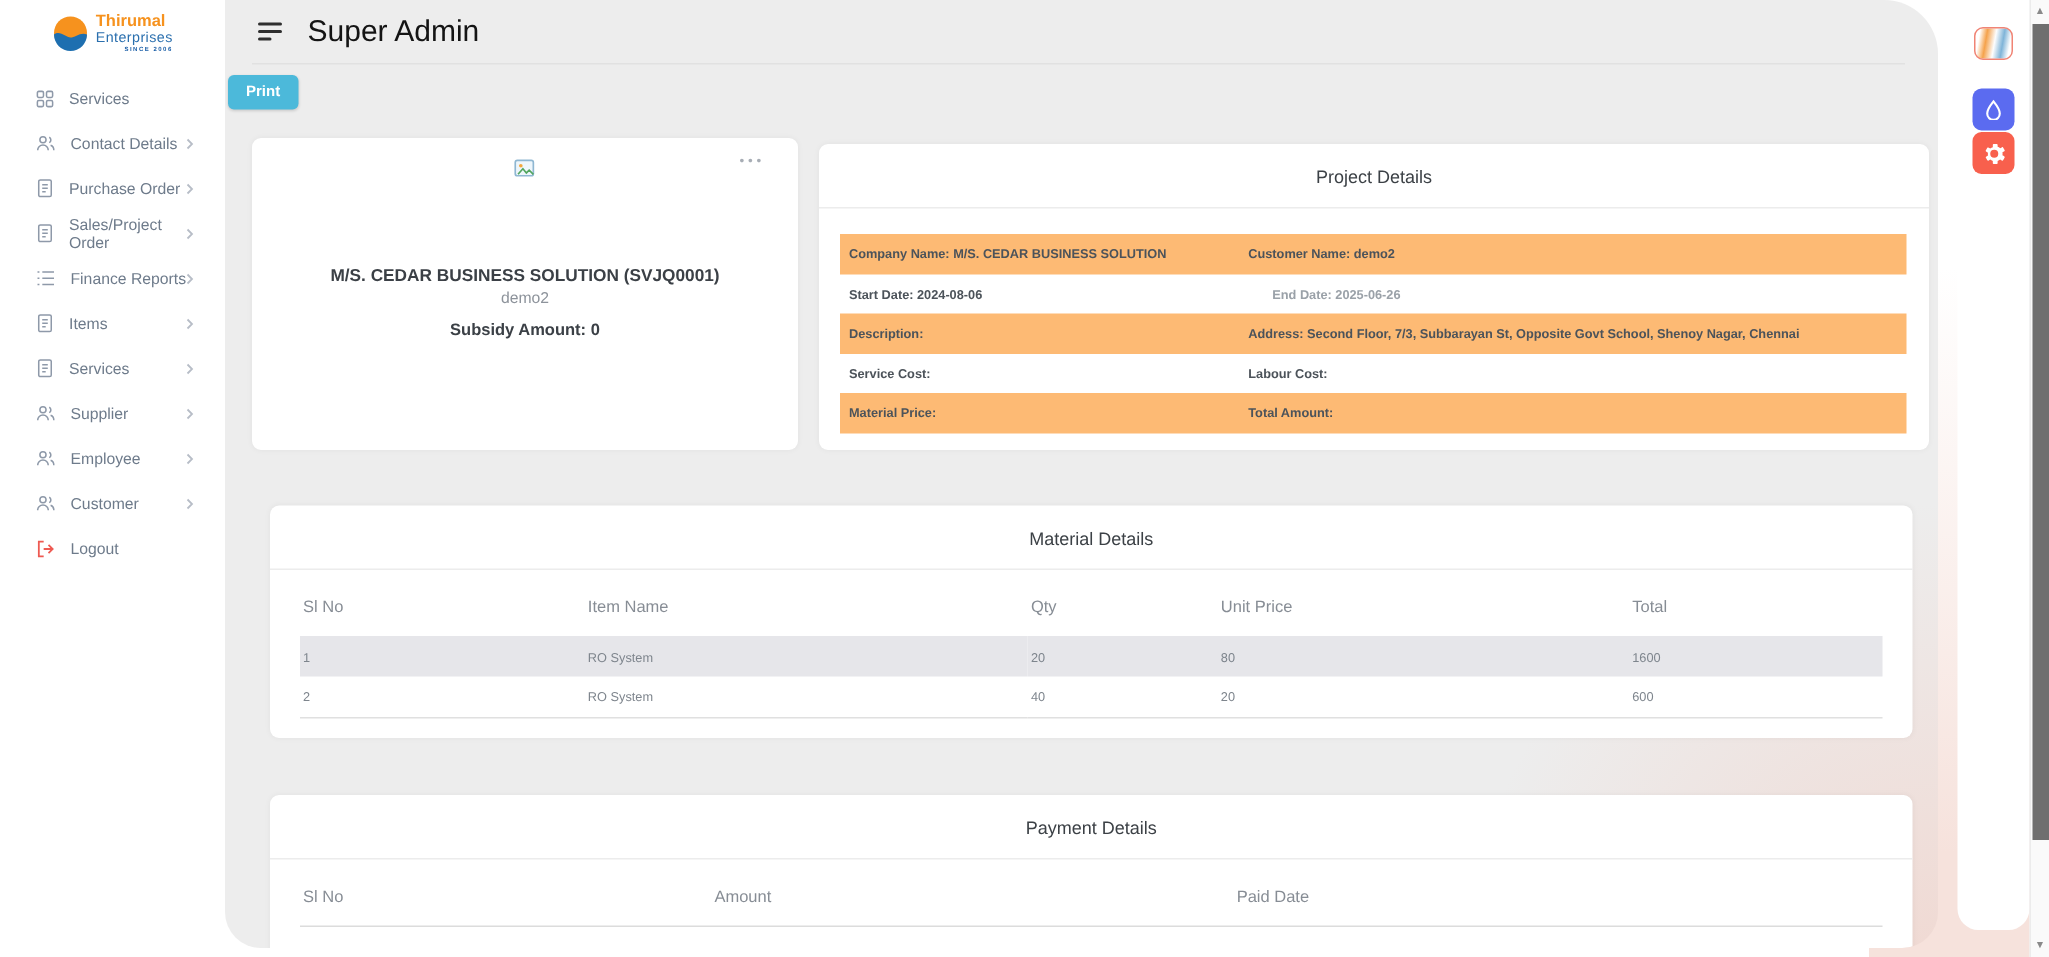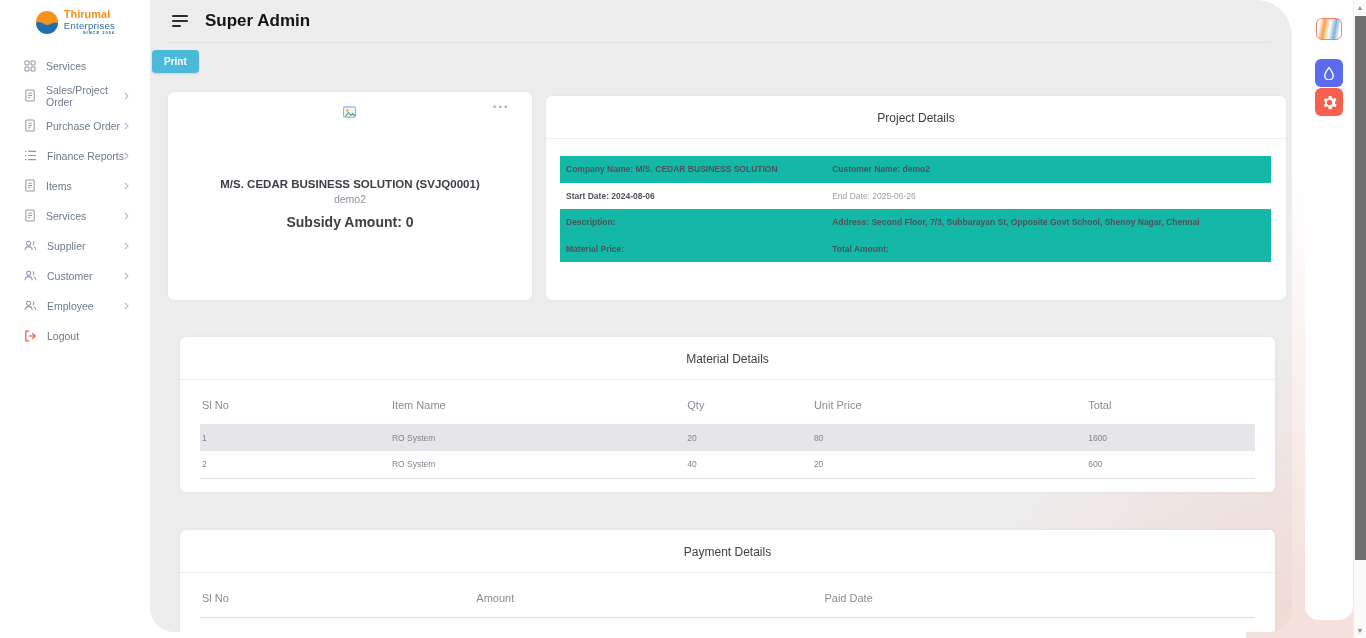--- a/index.html
+++ b/index.html
@@ -25,47 +25,47 @@
   .chev { position:absolute; right:20px; top:50%; transform:translateY(-50%); line-height:0; }
 
   
   .main { position:absolute; left:150px; top:0; width:1142px; height:632px; z-index:2;
     background:radial-gradient(circle at 100% 103%, rgba(243,196,183,.5) 0%, rgba(243,196,183,0) 24%), #ededed;
     border-radius:0 36px 24px 24px; overflow:hidden; }
   .topbar { position:relative; height:42px; display:flex; align-items:center; }
   .hamburger { margin-left:22px; width:17px; cursor:pointer; }
   .hamburger i { display:block; height:2px; background:#2e2e2e; margin-bottom:3px; border-radius:1px; }
   .hamburger i:nth-child(1){ width:16px; } .hamburger i:nth-child(2){ width:16px; } .hamburger i:nth-child(3){ width:9px; margin-bottom:0; }
-  .page-title { margin-left:16px; font-size:17px; font-weight:bold; color:#141414; }
+  .page-title { margin-left:16px; font-size:20px; font-weight:normal; color:#141414; }
   .hdr-line { position:absolute; top:42px; left:18px; right:22px; height:1px; background:#e1e1e1; }
 
   .print-btn { position:absolute; left:2px; top:50px; background:#4cb9da; color:#fff; border:none;
     font-family:inherit; font-size:10px; font-weight:bold; padding:6px 12px; border-radius:4px; cursor:pointer;
     box-shadow:0 1px 2px rgba(0,0,0,.15); }
 
   .card { position:absolute; background:#fff; border-radius:6px; box-shadow:0 0 4px rgba(0,0,0,.05); }
   .card-header { padding:15px 20px 13px 20px; font-size:12px; color:#3c4146; border-bottom:1px solid #ececec;text-align:center; }
 
   
   .profile-card { left:18px; top:92px; width:364px; height:208px; }
   .broken-img { position:absolute; top:14px; left:50%; transform:translateX(-50%); line-height:0; }
   .ellipsis { position:absolute; right:22px; top:10px; color:#a7adb5; font-size:9px; letter-spacing:2.5px; cursor:pointer; }
   .profile-texts { position:absolute; top:86px; left:0; right:0; text-align:center; }
   .company-name { font-size:11.5px; font-weight:bold; color:#3b4046; }
   .company-sub { margin-top:3px; font-size:10.5px; color:#8d939b; }
-  .subsidy { margin-top:9px; font-size:14px; font-weight:bold; color:#3b4046; }
+  .subsidy { margin-top:9px; font-size:11px; font-weight:bold; color:#3b4046; }
 
   
   .project-card { left:396px; top:96px; width:740px; height:204px; }
   .pd-rows { margin:17px 15px 0 14px; }
   .pd-row { display:flex; align-items:center; height:26.5px; font-size:8.5px; font-weight:bold; color:#4c535a; }
-  .pd-row.stripe { background:#14b8a6; }
+  .pd-row.stripe { background:#fdba74; }
   .pd-left { width:38%; padding-left:6px; }
   .pd-right { flex:1; padding-left:2px; }
-  .muted { color:#9aa1a8; font-weight:normal; }
+  .muted { color:#9aa1a8; font-weight:bold;margin-left:16px; }
 
   
   .material-card { left:30px; top:337px; width:1095px; height:155px; }
   .payment-card { left:30px; top:530px; width:1095px; height:140px; }
   .data-table { width:calc(100% - 40px); margin:0 20px; border-collapse:collapse; table-layout:fixed; }
   .data-table th { text-align:left; font-weight:normal; font-size:11px; color:#878d95; height:44px;
     vertical-align:middle; padding:6px 2px 0 2px; }
   .data-table td { font-size:8.5px; color:#7e858d; height:27px; vertical-align:middle; padding:0 2px; }
   .row-stripe td { background:#e6e6ea; }
   .row-plain td { border-bottom:1px solid #e0e0e0; }
@@ -112,101 +112,113 @@
     <li class="sidebar-item">
       <svg width="12" height="12" viewBox="0 0 13 13" fill="none" stroke="#8e99a9" stroke-width="1.1">
         <rect x="1" y="1" width="4.4" height="4.4" rx="1"></rect>
           <rect x="7.6" y="1" width="4.4" height="4.4" rx="1"></rect>
         <rect x="1" y="7.6" width="4.4" height="4.4" rx="1"></rect>
           <rect x="7.6" y="7.6" width="4.4" height="4.4" rx="1"></rect>
       </svg>
       <span>Services</span>
     </li>
     <li class="sidebar-item">
-      <svg width="12" height="13" viewBox="0 0 12 14" fill="none" stroke="#8e99a9" stroke-width="1.1">
-        <rect x="1.5" y="1" width="9" height="12" rx="1.2"></rect>
-          <path d="M4 4.5h4M4 7h4M4 9.5h2.5"></path>
-      </svg>
-      <span>Sales/Project Order</span>
-      <span class="chev"><svg width="6" height="8" viewBox="0 0 6 8">
-            <path d="M1 1l3 3-3 3" stroke="#b7bdc7" stroke-width="1.2" fill="none"></path>
-          </svg></span>
-    </li>
-    <li class="sidebar-item">
-      <svg width="12" height="13" viewBox="0 0 12 14" fill="none" stroke="#8e99a9" stroke-width="1.1">
-        <rect x="1.5" y="1" width="9" height="12" rx="1.2"></rect>
-          <path d="M4 4.5h4M4 7h4M4 9.5h2.5"></path>
-      </svg>
-      <span>Purchase Order</span>
-      <span class="chev"><svg width="6" height="8" viewBox="0 0 6 8">
-            <path d="M1 1l3 3-3 3" stroke="#b7bdc7" stroke-width="1.2" fill="none"></path>
-          </svg></span>
-    </li>
-    <li class="sidebar-item">
-      <svg width="13" height="11" viewBox="0 0 14 12" fill="none" stroke="#8e99a9" stroke-width="1.1">
-        <path d="M4.5 1.5H13M4.5 6H13M4.5 10.5H13"></path>
-          <path d="M1 1.5h1.4M1 6h1.4M1 10.5h1.4"></path>
-      </svg>
-      <span>Finance Reports</span>
-      <span class="chev"><svg width="6" height="8" viewBox="0 0 6 8">
-            <path d="M1 1l3 3-3 3" stroke="#b7bdc7" stroke-width="1.2" fill="none"></path>
-          </svg></span>
-    </li>
-    <li class="sidebar-item">
-      <svg width="12" height="13" viewBox="0 0 12 14" fill="none" stroke="#8e99a9" stroke-width="1.1">
-        <rect x="1.5" y="1" width="9" height="12" rx="1.2"></rect>
-          <path d="M4 4.5h4M4 7h4M4 9.5h2.5"></path>
-      </svg>
-      <span>Items</span>
-      <span class="chev"><svg width="6" height="8" viewBox="0 0 6 8">
-            <path d="M1 1l3 3-3 3" stroke="#b7bdc7" stroke-width="1.2" fill="none"></path>
-          </svg></span>
-    </li>
-    <li class="sidebar-item">
-      <svg width="12" height="13" viewBox="0 0 12 14" fill="none" stroke="#8e99a9" stroke-width="1.1">
-        <rect x="1.5" y="1" width="9" height="12" rx="1.2"></rect>
-          <path d="M4 4.5h4M4 7h4M4 9.5h2.5"></path>
-      </svg>
-      <span>Services</span>
-      <span class="chev"><svg width="6" height="8" viewBox="0 0 6 8">
-            <path d="M1 1l3 3-3 3" stroke="#b7bdc7" stroke-width="1.2" fill="none"></path>
-          </svg></span>
-    </li>
-    <li class="sidebar-item">
       <svg width="13" height="13" viewBox="0 0 14 14" fill="none" stroke="#8e99a9" stroke-width="1.1">
         <circle cx="5" cy="4.5" r="2.2"></circle>
           <path d="M1.2 12c0-2.1 1.7-3.8 3.8-3.8S8.8 9.9 8.8 12"></path>
         <path d="M9.5 2.7a2.2 2.2 0 0 1 0 3.9"></path>
           <path d="M10.5 8.4c1.4.5 2.3 1.9 2.3 3.6"></path>
       </svg>
-      <span>Supplier</span>
+      <span>Contact Details</span>
+      <span class="chev"><svg width="6" height="8" viewBox="0 0 6 8">
+            <path d="M1 1l3 3-3 3" stroke="#b7bdc7" stroke-width="1.2" fill="none"></path>
+          </svg></span>
+    </li>
+    <li class="sidebar-item">
+      <svg width="12" height="13" viewBox="0 0 12 14" fill="none" stroke="#8e99a9" stroke-width="1.1">
+        <rect x="1.5" y="1" width="9" height="12" rx="1.2"></rect>
+          <path d="M4 4.5h4M4 7h4M4 9.5h2.5"></path>
+      </svg>
+      <span>Purchase Order</span>
+      <span class="chev"><svg width="6" height="8" viewBox="0 0 6 8">
+            <path d="M1 1l3 3-3 3" stroke="#b7bdc7" stroke-width="1.2" fill="none"></path>
+          </svg></span>
+    </li>
+    <li class="sidebar-item">
+      <svg width="12" height="13" viewBox="0 0 12 14" fill="none" stroke="#8e99a9" stroke-width="1.1">
+        <rect x="1.5" y="1" width="9" height="12" rx="1.2"></rect>
+          <path d="M4 4.5h4M4 7h4M4 9.5h2.5"></path>
+      </svg>
+      <span>Sales/Project Order</span>
+      <span class="chev"><svg width="6" height="8" viewBox="0 0 6 8">
+            <path d="M1 1l3 3-3 3" stroke="#b7bdc7" stroke-width="1.2" fill="none"></path>
+          </svg></span>
+    </li>
+    <li class="sidebar-item">
+      <svg width="13" height="11" viewBox="0 0 14 12" fill="none" stroke="#8e99a9" stroke-width="1.1">
+        <path d="M4.5 1.5H13M4.5 6H13M4.5 10.5H13"></path>
+          <path d="M1 1.5h1.4M1 6h1.4M1 10.5h1.4"></path>
+      </svg>
+      <span>Finance Reports</span>
+      <span class="chev"><svg width="6" height="8" viewBox="0 0 6 8">
+            <path d="M1 1l3 3-3 3" stroke="#b7bdc7" stroke-width="1.2" fill="none"></path>
+          </svg></span>
+    </li>
+    <li class="sidebar-item">
+      <svg width="12" height="13" viewBox="0 0 12 14" fill="none" stroke="#8e99a9" stroke-width="1.1">
+        <rect x="1.5" y="1" width="9" height="12" rx="1.2"></rect>
+          <path d="M4 4.5h4M4 7h4M4 9.5h2.5"></path>
+      </svg>
+      <span>Items</span>
+      <span class="chev"><svg width="6" height="8" viewBox="0 0 6 8">
+            <path d="M1 1l3 3-3 3" stroke="#b7bdc7" stroke-width="1.2" fill="none"></path>
+          </svg></span>
+    </li>
+    <li class="sidebar-item">
+      <svg width="12" height="13" viewBox="0 0 12 14" fill="none" stroke="#8e99a9" stroke-width="1.1">
+        <rect x="1.5" y="1" width="9" height="12" rx="1.2"></rect>
+          <path d="M4 4.5h4M4 7h4M4 9.5h2.5"></path>
+      </svg>
+      <span>Services</span>
       <span class="chev"><svg width="6" height="8" viewBox="0 0 6 8">
             <path d="M1 1l3 3-3 3" stroke="#b7bdc7" stroke-width="1.2" fill="none"></path>
           </svg></span>
     </li>
     <li class="sidebar-item">
       <svg width="13" height="13" viewBox="0 0 14 14" fill="none" stroke="#8e99a9" stroke-width="1.1">
         <circle cx="5" cy="4.5" r="2.2"></circle>
           <path d="M1.2 12c0-2.1 1.7-3.8 3.8-3.8S8.8 9.9 8.8 12"></path>
         <path d="M9.5 2.7a2.2 2.2 0 0 1 0 3.9"></path>
           <path d="M10.5 8.4c1.4.5 2.3 1.9 2.3 3.6"></path>
       </svg>
-      <span>Customer</span>
+      <span>Supplier</span>
       <span class="chev"><svg width="6" height="8" viewBox="0 0 6 8">
             <path d="M1 1l3 3-3 3" stroke="#b7bdc7" stroke-width="1.2" fill="none"></path>
           </svg></span>
     </li>
     <li class="sidebar-item">
       <svg width="13" height="13" viewBox="0 0 14 14" fill="none" stroke="#8e99a9" stroke-width="1.1">
         <circle cx="5" cy="4.5" r="2.2"></circle>
           <path d="M1.2 12c0-2.1 1.7-3.8 3.8-3.8S8.8 9.9 8.8 12"></path>
         <path d="M9.5 2.7a2.2 2.2 0 0 1 0 3.9"></path>
           <path d="M10.5 8.4c1.4.5 2.3 1.9 2.3 3.6"></path>
       </svg>
       <span>Employee</span>
+      <span class="chev"><svg width="6" height="8" viewBox="0 0 6 8">
+            <path d="M1 1l3 3-3 3" stroke="#b7bdc7" stroke-width="1.2" fill="none"></path>
+          </svg></span>
+    </li>
+    <li class="sidebar-item">
+      <svg width="13" height="13" viewBox="0 0 14 14" fill="none" stroke="#8e99a9" stroke-width="1.1">
+        <circle cx="5" cy="4.5" r="2.2"></circle>
+          <path d="M1.2 12c0-2.1 1.7-3.8 3.8-3.8S8.8 9.9 8.8 12"></path>
+        <path d="M9.5 2.7a2.2 2.2 0 0 1 0 3.9"></path>
+          <path d="M10.5 8.4c1.4.5 2.3 1.9 2.3 3.6"></path>
+      </svg>
+      <span>Customer</span>
       <span class="chev"><svg width="6" height="8" viewBox="0 0 6 8">
             <path d="M1 1l3 3-3 3" stroke="#b7bdc7" stroke-width="1.2" fill="none"></path>
           </svg></span>
     </li>
     <li class="sidebar-item">
       <svg width="13" height="12" viewBox="0 0 14 13" fill="none" stroke="#ee5a52" stroke-width="1.3">
         <path d="M5.5 1.2H2v10.6h3.5"></path>
           <path d="M9 3.5l3 3-3 3"></path>
           <path d="M12 6.5H5.5"></path>
       </svg>
@@ -251,20 +263,24 @@
         <div class="pd-left">Company Name: M/S. CEDAR BUSINESS SOLUTION</div>
         <div class="pd-right">Customer Name: demo2</div>
       </div>
       <div class="pd-row">
         <div class="pd-left">Start Date: 2024-08-06</div>
         <div class="pd-right muted">End Date: 2025-06-26</div>
       </div>
       <div class="pd-row stripe">
         <div class="pd-left">Description:</div>
         <div class="pd-right">Address: Second Floor, 7/3, Subbarayan St, Opposite Govt School, Shenoy Nagar, Chennai</div>
+      </div>
+      <div class="pd-row">
+        <div class="pd-left">Service Cost:</div>
+        <div class="pd-right">Labour Cost:</div>
       </div>
       <div class="pd-row stripe">
         <div class="pd-left">Material Price:</div>
         <div class="pd-right">Total Amount:</div>
       </div>
     </div>
   </div>
 
   <div class="card material-card">
     <div class="card-header">Material Details</div>

